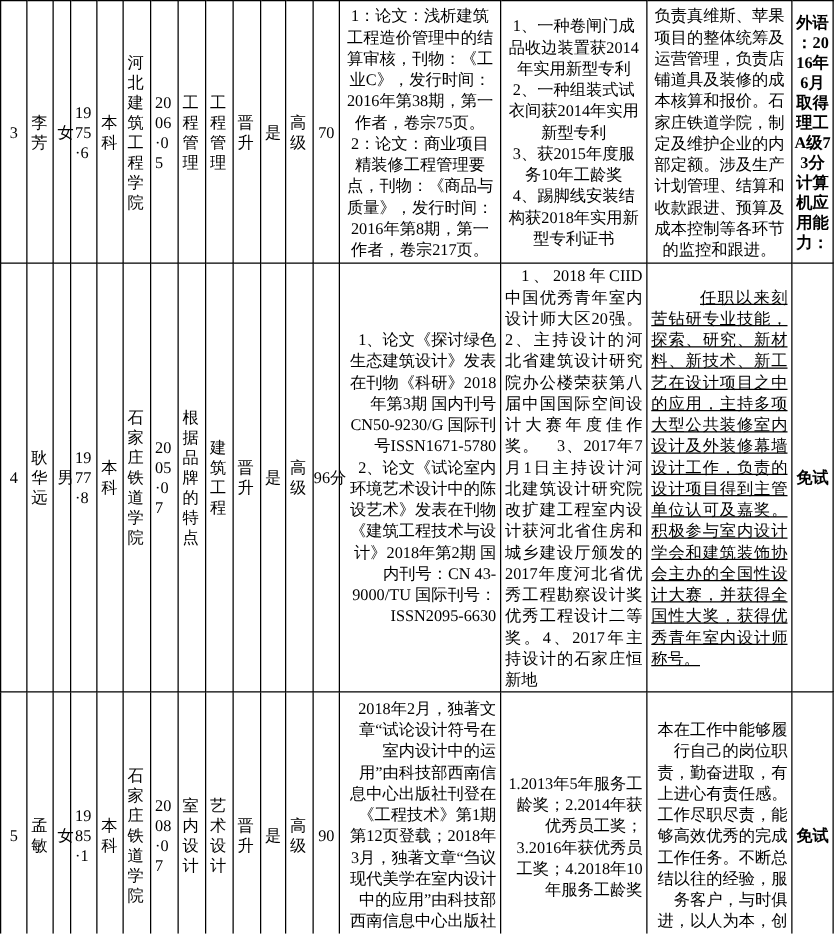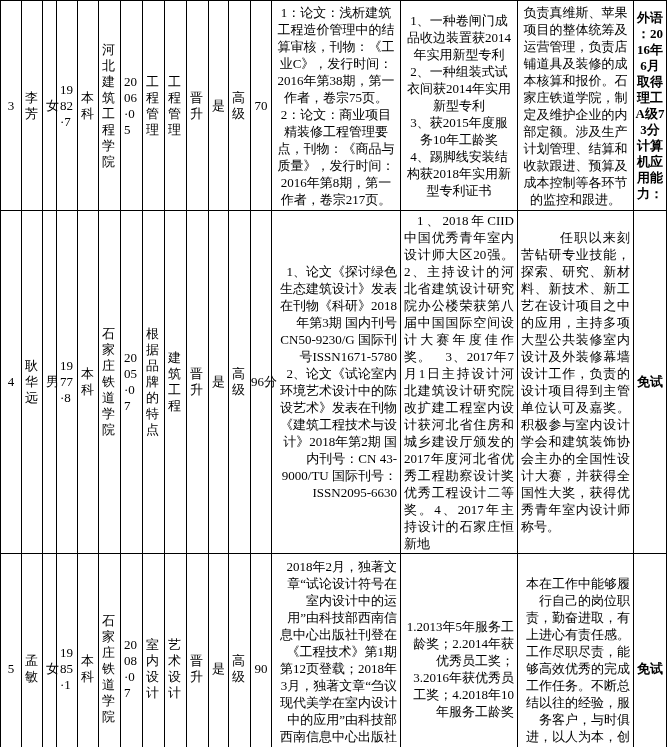--- a/index.html
+++ b/index.html
@@ -42,21 +42,21 @@
   td.t {
     padding: 1px 3px;
     line-height: 17px;
     white-space: pre-wrap;
     word-break: break-word;
   }
   td.tc { text-align: center; }
   td.tl { text-align: right; }
   td.tj { text-align: justify; }
   td.ind1 { text-indent: 1em; margin-left: 44px; }
-  td.ind3 { text-indent: 3em; }
+  td.ind3 { text-indent: 3em; text-decoration: underline; }
   
   td.x {
     text-align: center;
     word-break: break-all;
     line-break: anywhere;
     white-space: pre-wrap;
     padding: 1px 1px;
     font-size: 12px;
     line-height: 16px;
     font-weight: bold;
@@ -84,21 +84,21 @@
         <col style="width:129px">
         <col style="width:117px">
         <col style="width:116px">
       <col style="width:33px">
     </colgroup>
     <tbody>
       <tr style="height:210px">
         <td class="num">3</td>
         <td class="v">李芳</td>
         <td class="v">女</td>
-        <td class="v">1982·7</td>
+        <td class="v">1975·6</td>
         <td class="v">本科</td>
         <td class="v">河北建筑工程学院</td>
         <td class="v">2006·05</td>
         <td class="v">工程管理</td>
         <td class="v">工程管理</td>
         <td class="v">晋升</td>
         <td class="v">是</td>
         <td class="v">高级</td>
         <td class="num">70</td>
         <td class="t tc">1：论文：浅析建筑工程造价管理中的结算审核，刊物：《工业C》，发行时间：2016年第38期，第一作者，卷宗75页。

